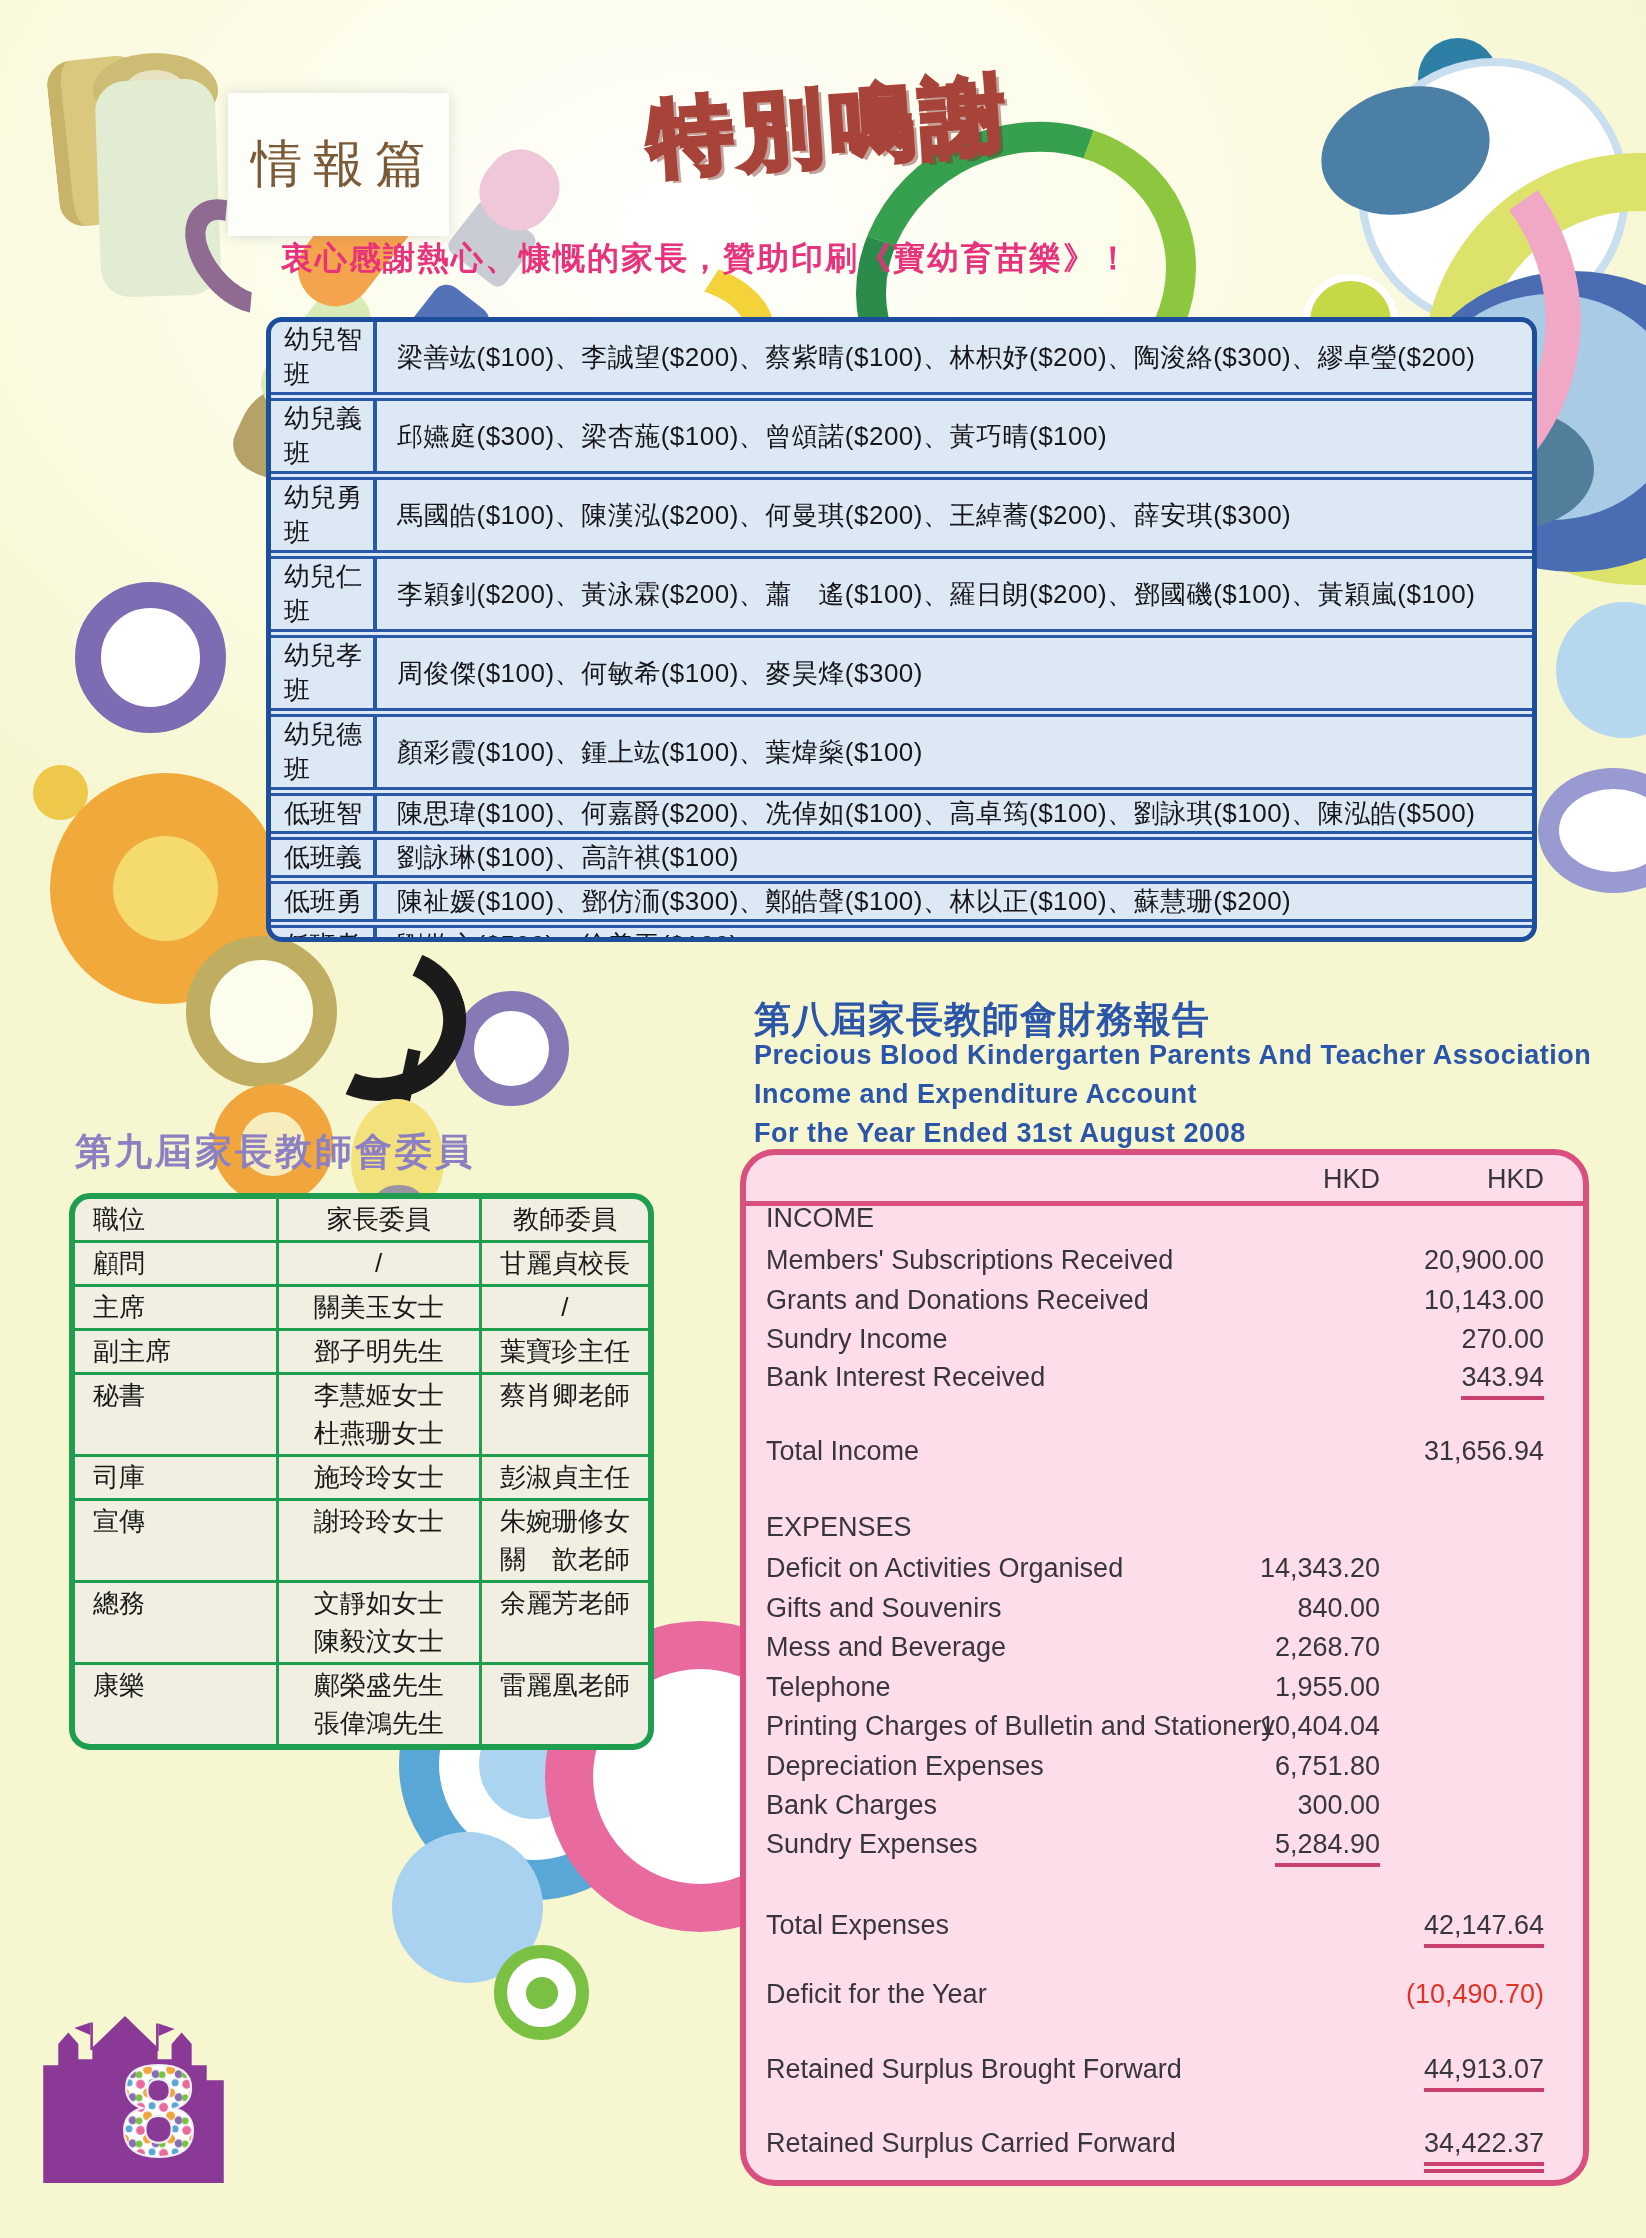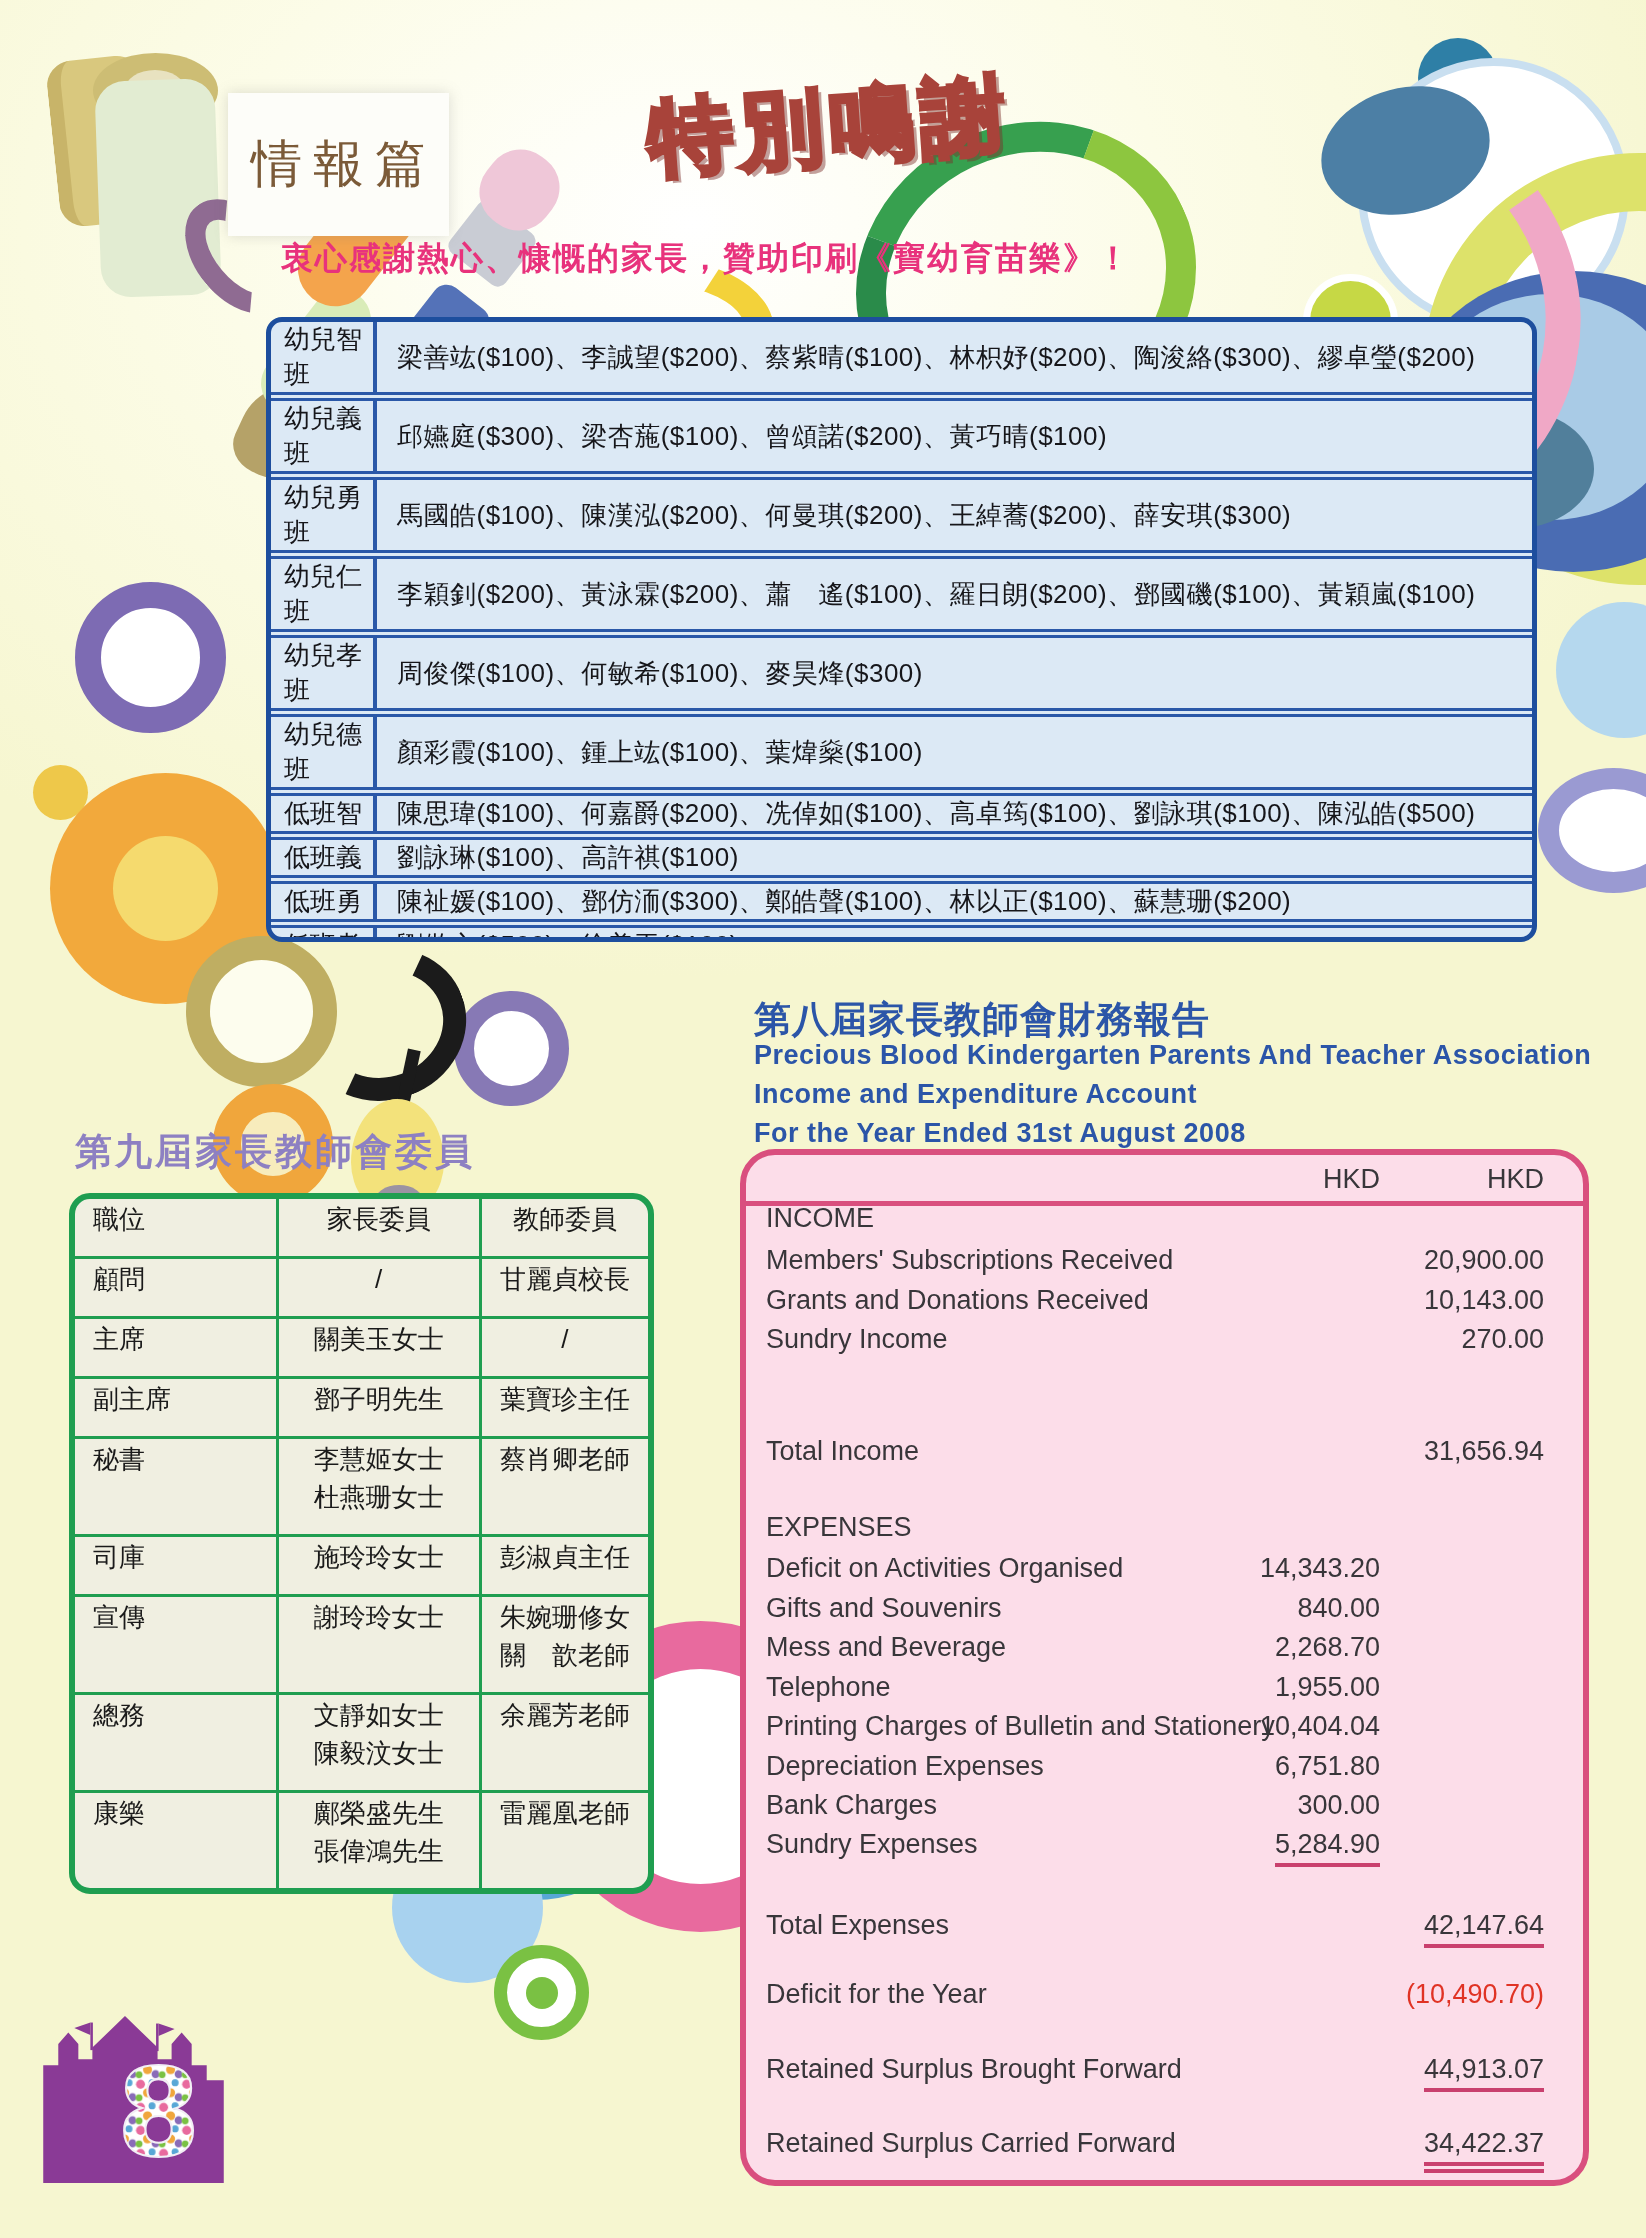--- a/index.html
+++ b/index.html
@@ -30,21 +30,21 @@
           padding-left:13px;font-size:26px;}
   .dnames{flex:1;display:flex;align-items:center;padding-left:20px;font-size:26px;letter-spacing:0.5px;}
 
   
   .committee-title{position:absolute;left:75px;top:1127px;z-index:4;font-size:37px;font-weight:bold;
                    color:#8d80c2;letter-spacing:3px;}
   .committee{position:absolute;left:69px;top:1193px;width:585px;z-index:4;border:6px solid #1f9e50;
              border-radius:21px;background:#f0efe1;overflow:hidden;color:#1a1a1a;}
   .crow{display:flex;border-top:3.5px solid #1f9e50;}
   .crow:first-child{border-top:none;}
-  .ccell{font-size:26px;line-height:38px;white-space:pre-line;padding-top:1px;padding-bottom:18px;}
+  .ccell{font-size:26px;line-height:38px;white-space:pre-line;padding-top:1px;padding-bottom:2px;}
   .ccell.role{width:35%;padding-left:18px;text-align:left;}
   .ccell.parent{width:36%;text-align:center;border-left:3.5px solid #1f9e50;border-right:3.5px solid #1f9e50;}
   .ccell.teacher{width:29%;text-align:center;}
 
   
   .rpt-zh{position:absolute;left:754px;top:995px;z-index:4;font-size:37px;font-weight:bold;color:#2b55a8;letter-spacing:1px;}
   .rpt-en{position:absolute;left:754px;z-index:4;font-size:27px;font-weight:bold;color:#2b55a8;letter-spacing:0.5px;}
 
   
   .panel{position:absolute;left:740px;top:1149px;width:849px;height:1037px;z-index:4;
@@ -242,20 +242,24 @@
         <span class="amt c2">20,900.00</span>
       </div>
     <div class="fline" style="top:130px;">
         <span class="flbl">Grants and Donations Received</span>
         <span class="amt c2">10,143.00</span>
       </div>
     <div class="fline" style="top:169px;">
         <span class="flbl">Sundry Income</span>
         <span class="amt c2">270.00</span>
       </div>
+    <div class="fline" style="top:207px;">
+        <span class="flbl">Bank Interest Received</span>
+        <span class="amt c2 u">343.94</span>
+      </div>
     <div class="fline" style="top:281px;">
         <span class="flbl">Total Income</span>
         <span class="amt c2">31,656.94</span>
       </div>
 
     <div class="fsec" style="top:357px;">EXPENSES</div>
     <div class="fline" style="top:398px;">
         <span class="flbl">Deficit on Activities Organised</span>
         <span class="amt c1">14,343.20</span>
       </div>

